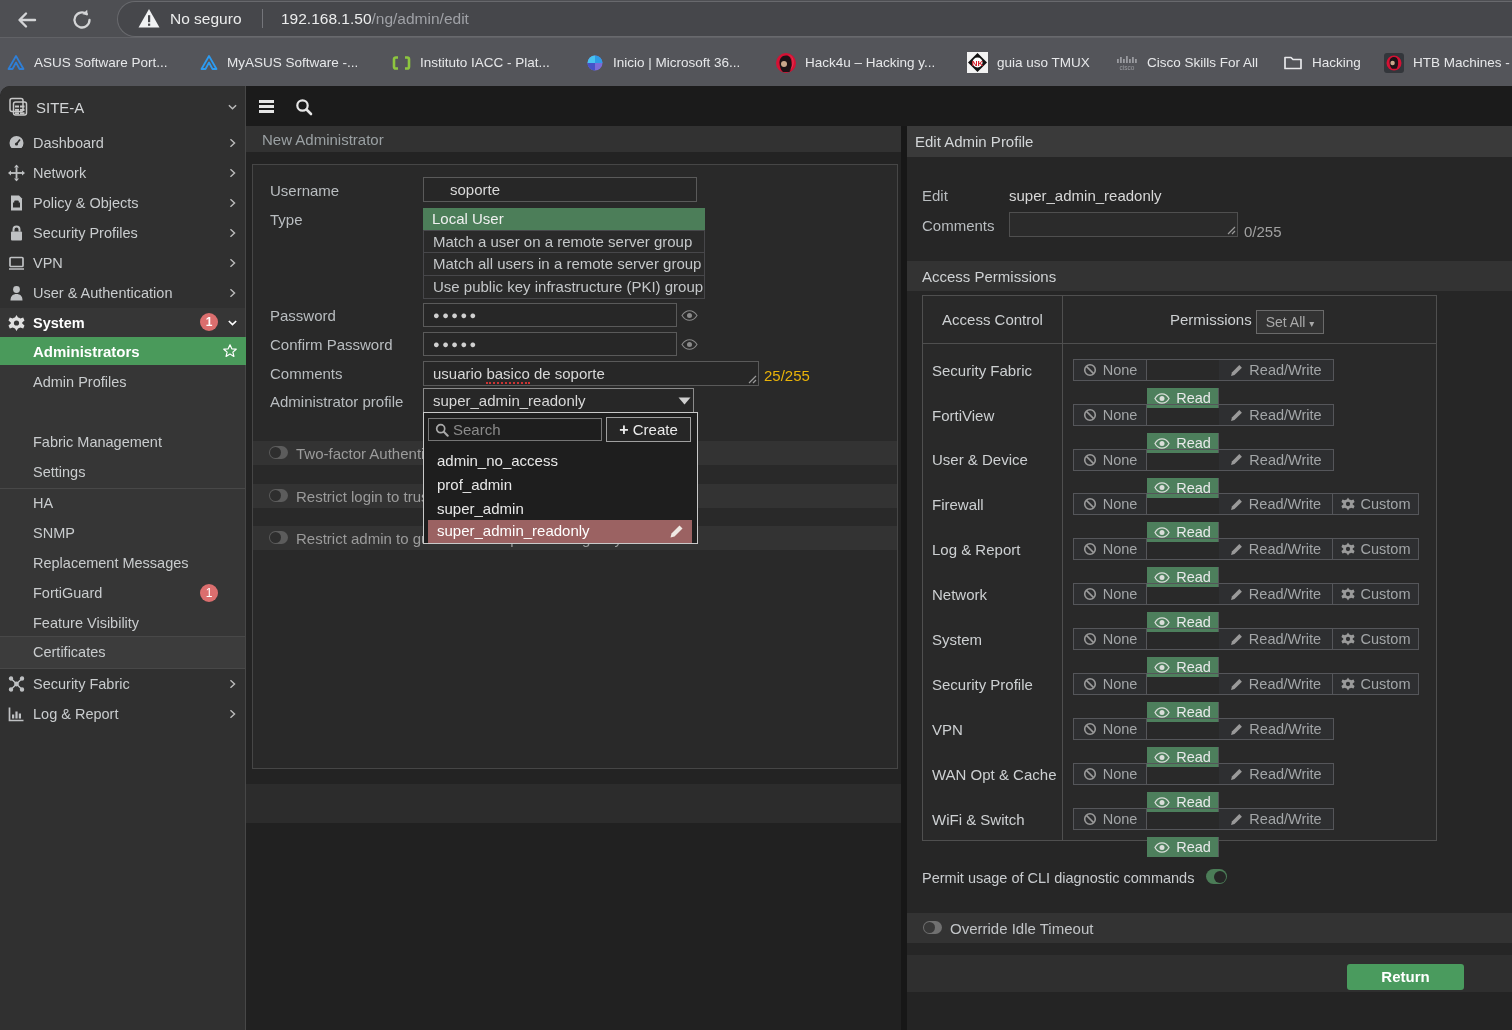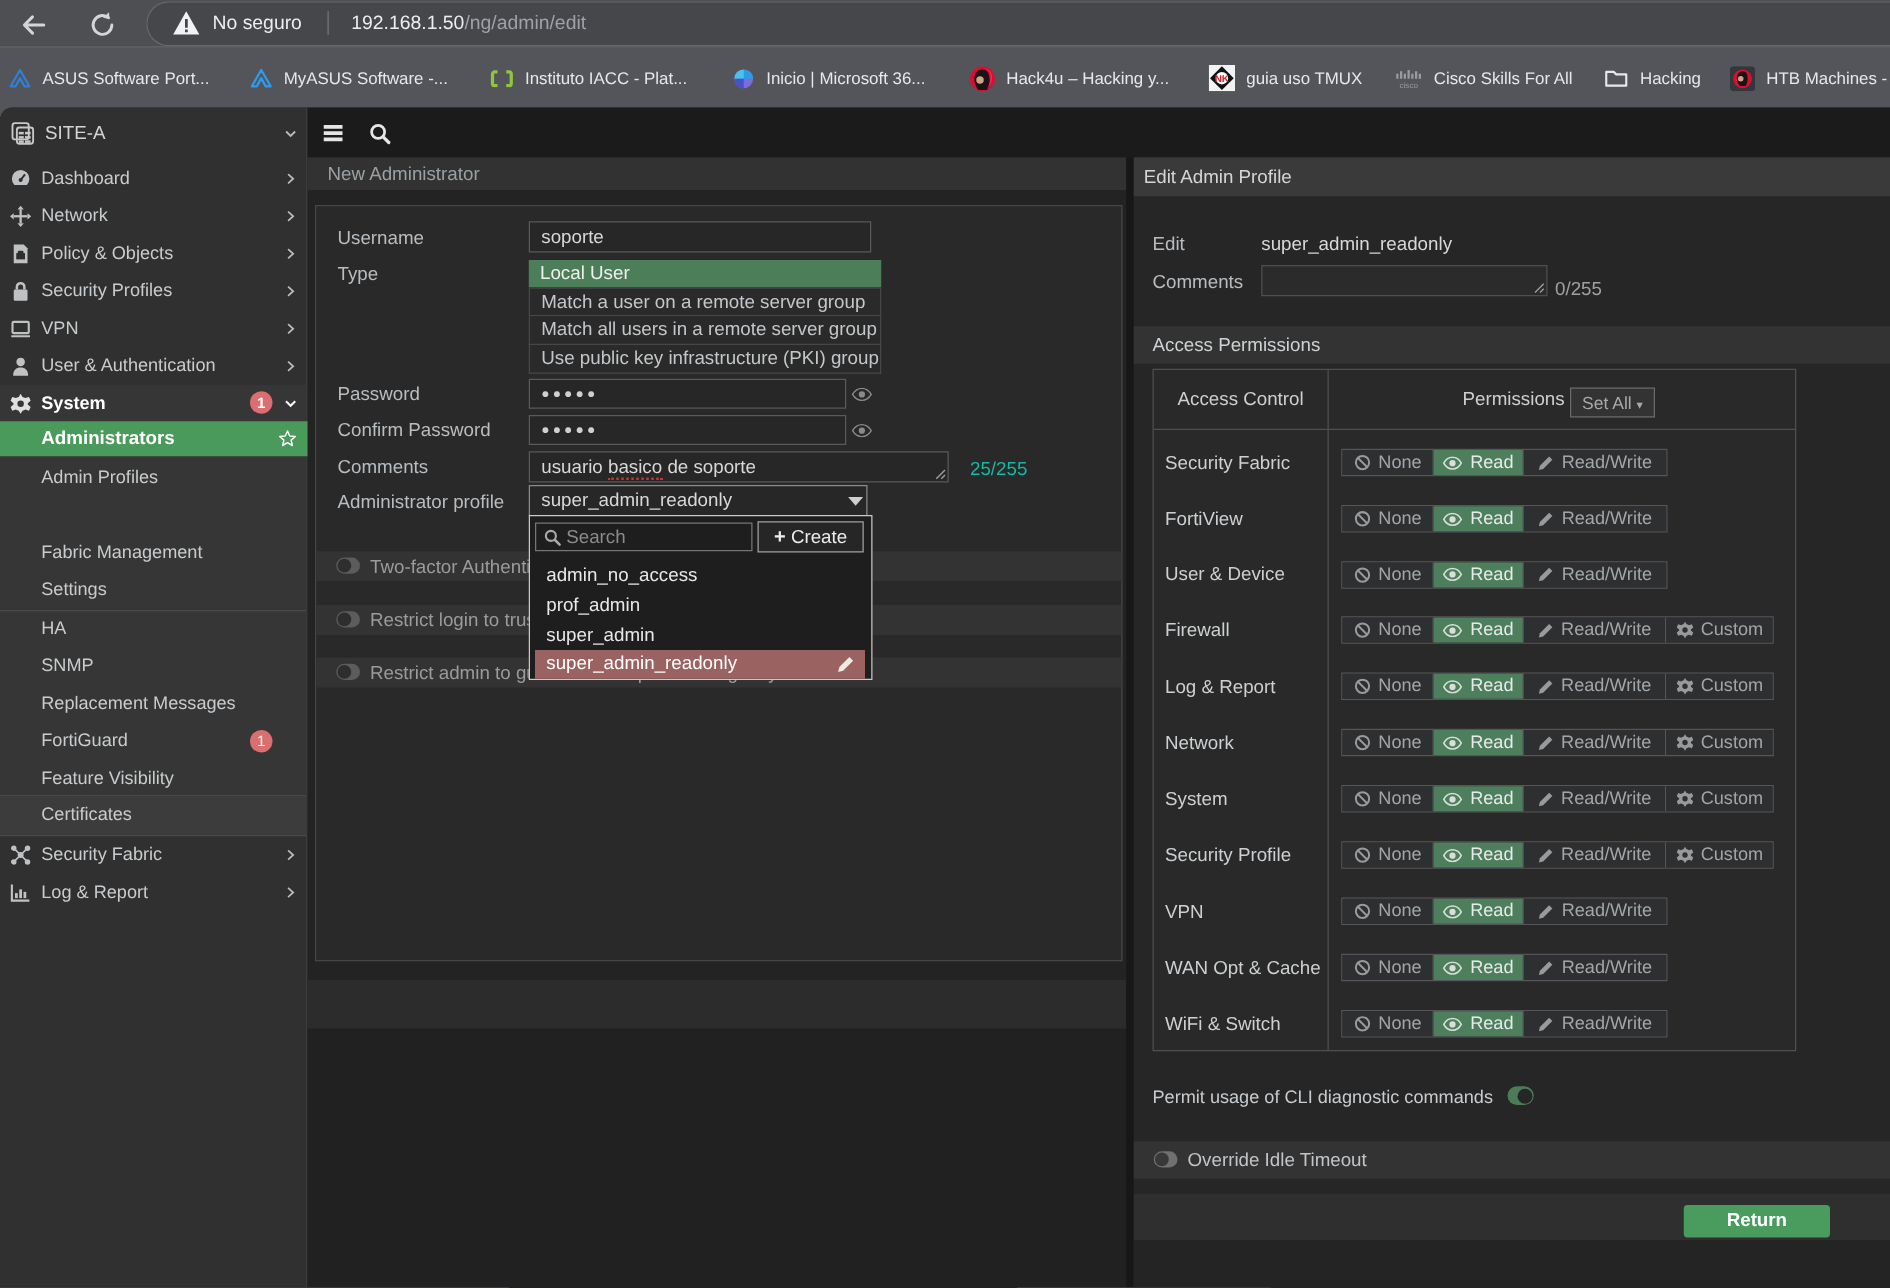--- a/index.html
+++ b/index.html
@@ -31,21 +31,21 @@
   
   .tgl { position:absolute; width:19px; height:13px; border-radius:7px; background:#5c5c5c; }
   .tgl .knob { position:absolute; left:1px; top:1px; width:11px; height:11px; border-radius:50%; background:#2e2e2e; }
   .tgl.on { background:#4b7c57; }
   .tgl.on .knob { left:auto; right:1px; background:#262626; }
 
   
   .seg { position:absolute; height:22px; display:flex; border:1px solid #55565a; }
   .seg .sb { height:20px; display:flex; align-items:center; justify-content:center; color:#a3a6a8; font-size:14.5px; background:#2e2f31; border-right:1px solid #55565a; }
   .seg .sb:last-child { border-right:none; }
-  .seg .sb.on { background:#4d7f5c; color:#e8e9ea; }
+  .seg .sb.on { background:#4d7f5c; color:#e8e9ea;margin-top:28px; }
   .seg .sb svg { margin-right:6px; }
 </style>
 </head>
 <body>
 <div id="stage">
 
   <div id="toolbar" class="abs">
     <svg class="abs" style="left:14px;top:7px" width="26" height="26" viewBox="0 0 26 26">
       <path d="M21 13 H6 M12 6.5 L5.5 13 L12 19.5" stroke="#d4d5d7" stroke-width="2.4" fill="none" stroke-linecap="round" stroke-linejoin="round"></path>
     </svg>
@@ -337,21 +337,21 @@
 
       <div class="abs" style="left:6px;top:38px;width:646px;height:605px;background:#292929;border:1px solid #464646;"></div>
 
       <label class="abs" style="left:24px;top:56px;">Username</label>
       <label class="abs" style="left:24px;top:85px;">Type</label>
       <label class="abs" style="left:24px;top:181px;">Password</label>
       <label class="abs" style="left:24px;top:210px;">Confirm Password</label>
       <label class="abs" style="left:24px;top:239px;">Comments</label>
       <label class="abs" style="left:24px;top:267px;">Administrator profile</label>
 
-      <div class="abs" style="left:177px;top:51px;width:274px;height:25px;background:#272727;border:1px solid #5a5a5a;color:#d8d8d8;font-size:15px;line-height:23px;padding-left:9px;">soporte</div>
+      <div class="abs" style="left:177px;top:51px;width:274px;height:25px;background:#272727;border:1px solid #5a5a5a;color:#d8d8d8;font-size:15px;line-height:23px;padding-left:26px;">soporte</div>
 
       <div class="abs" style="left:177px;top:82px;width:282px;height:22px;background:#4c7e59;color:#f0f0f0;font-size:15px;line-height:22px;padding-left:9px;">Local User</div>
       <div class="abs" style="left:177px;top:104px;width:282px;height:23px;background:#2a2a2a;border:1px solid #47474a;color:#c4c7c9;font-size:15px;line-height:21px;padding-left:9px;">Match a user on a remote server group</div>
       <div class="abs" style="left:177px;top:127px;width:282px;height:23px;background:#2a2a2a;border:1px solid #47474a;border-top:none;color:#c4c7c9;font-size:15px;line-height:21px;padding-left:9px;">Match all users in a remote server group</div>
       <div class="abs" style="left:177px;top:150px;width:282px;height:23px;background:#2a2a2a;border:1px solid #47474a;border-top:none;color:#c4c7c9;font-size:15px;line-height:21px;padding-left:9px;">Use public key infrastructure (PKI) group</div>
 
       <div class="abs" style="left:177px;top:177px;width:254px;height:24px;background:#272727;border:1px solid #5a5a5a;color:#d0d0d0;font-size:11px;letter-spacing:2.5px;line-height:22px;padding-left:9px;">●●●●●</div>
       <svg class="abs" style="left:435px;top:184px" width="17" height="11" viewBox="0 0 17 11">
           <path d="M1 5.5 C3.4 1.6 6.2 0.7 8.5 0.7 C10.8 0.7 13.6 1.6 16 5.5 C13.6 9.4 10.8 10.3 8.5 10.3 C6.2 10.3 3.4 9.4 1 5.5 Z" fill="none" stroke="#8a8a8a" stroke-width="1.1"></path>
           <circle cx="8.5" cy="5.5" r="2.5" fill="#8a8a8a"></circle>
@@ -359,21 +359,21 @@
       <div class="abs" style="left:177px;top:206px;width:254px;height:24px;background:#272727;border:1px solid #5a5a5a;color:#d0d0d0;font-size:11px;letter-spacing:2.5px;line-height:22px;padding-left:9px;">●●●●●</div>
       <svg class="abs" style="left:435px;top:213px" width="17" height="11" viewBox="0 0 17 11">
           <path d="M1 5.5 C3.4 1.6 6.2 0.7 8.5 0.7 C10.8 0.7 13.6 1.6 16 5.5 C13.6 9.4 10.8 10.3 8.5 10.3 C6.2 10.3 3.4 9.4 1 5.5 Z" fill="none" stroke="#8a8a8a" stroke-width="1.1"></path>
           <circle cx="8.5" cy="5.5" r="2.5" fill="#8a8a8a"></circle>
         </svg>
 
       <div class="abs" style="left:177px;top:235px;width:336px;height:25px;background:#272727;border:1px solid #5a5a5a;color:#d8d8d8;font-size:15px;line-height:23px;padding-left:9px;">usuario <span style="border-bottom:2px dotted #c33;">basico</span> de soporte</div>
       <svg class="abs" style="left:502px;top:249px" width="9" height="9" viewBox="0 0 9 9">
           <path d="M8 1 L1 8 M8 5 L5 8" stroke="#9a9a9a" stroke-width="1.2"></path>
         </svg>
-      <div class="abs" style="left:518px;top:241px;color:#14b8a6;font-size:15px;margin-left:12px;">25/255</div>
+      <div class="abs" style="left:518px;top:241px;color:#eab308;font-size:15px;">25/255</div>
 
       <div class="abs" style="left:177px;top:262px;width:271px;height:25px;background:#272727;border:1px solid #8b8b8b;color:#d8d8d8;font-size:15px;line-height:23px;padding-left:9px;">super_admin_readonly</div>
       <svg class="abs" style="left:432px;top:271px" width="13" height="8" viewBox="0 0 13 8">
           <path d="M0.5 0.5 L6.5 7.5 L12.5 0.5 Z" fill="#cfcfcf"></path>
         </svg>
 
       <div class="band" style="left:7px;top:315px;width:644px;height:24px;"></div>
       <div class="tgl" style="left:23px;top:320px;">
           <span class="knob"></span>
         </div>

